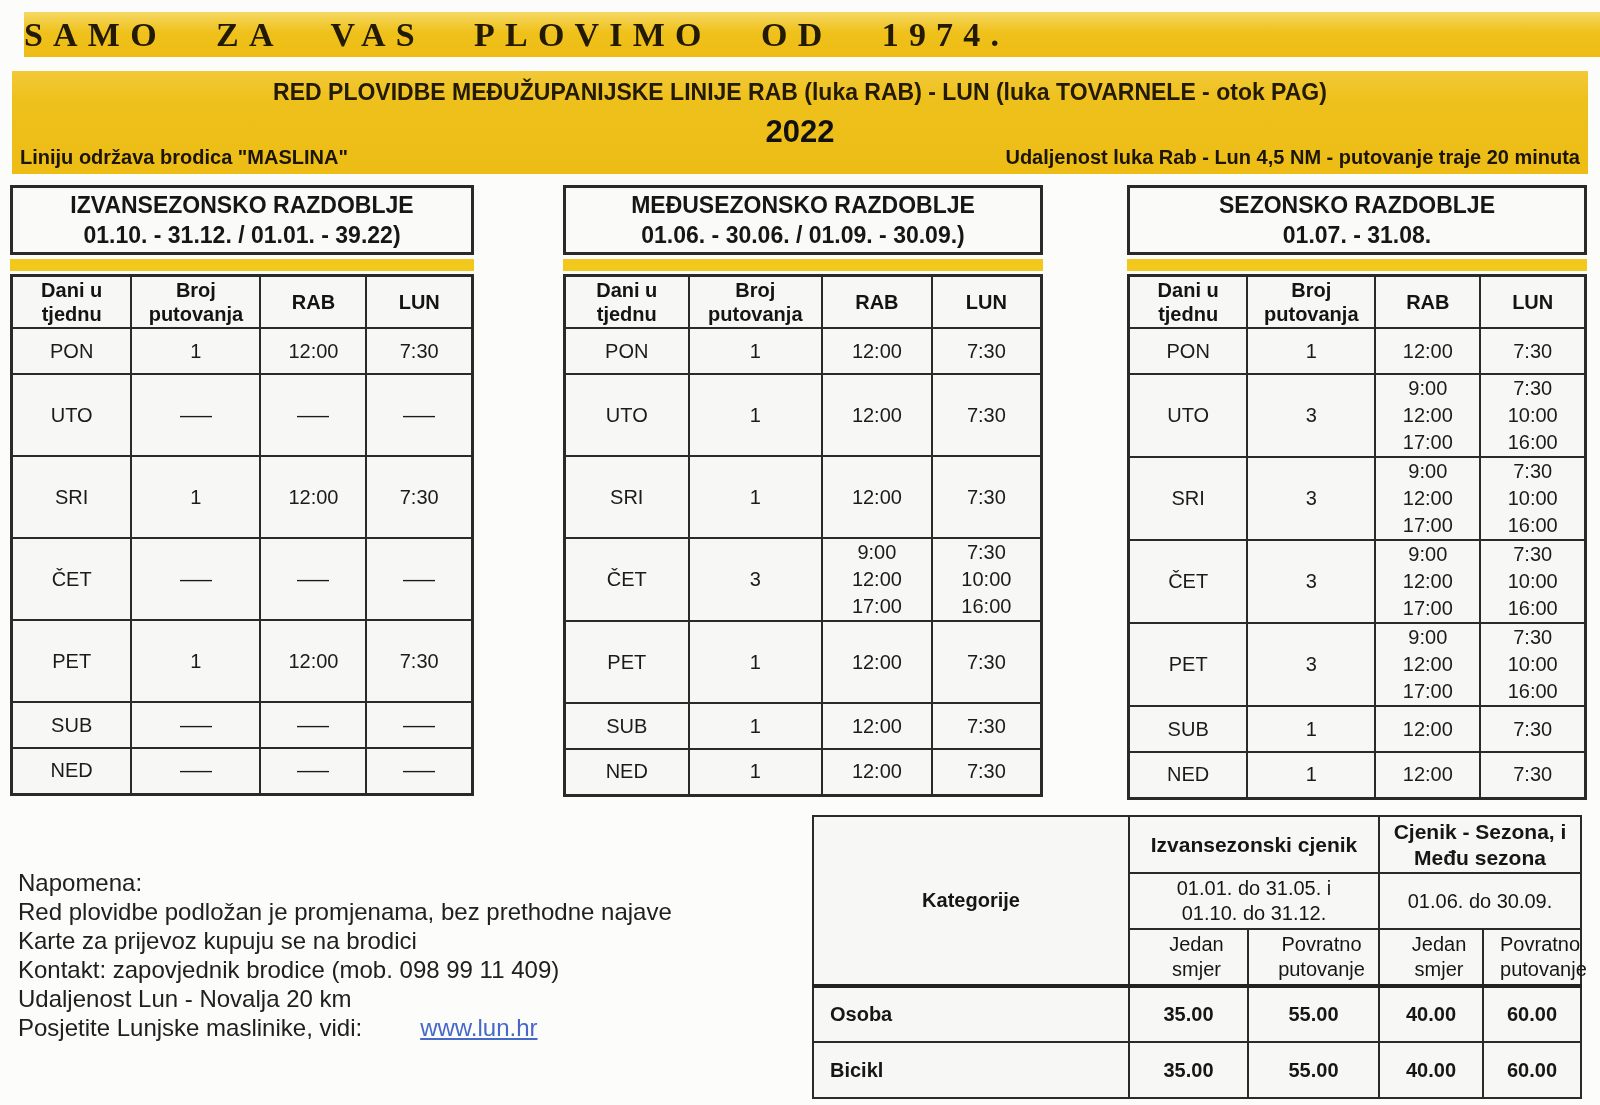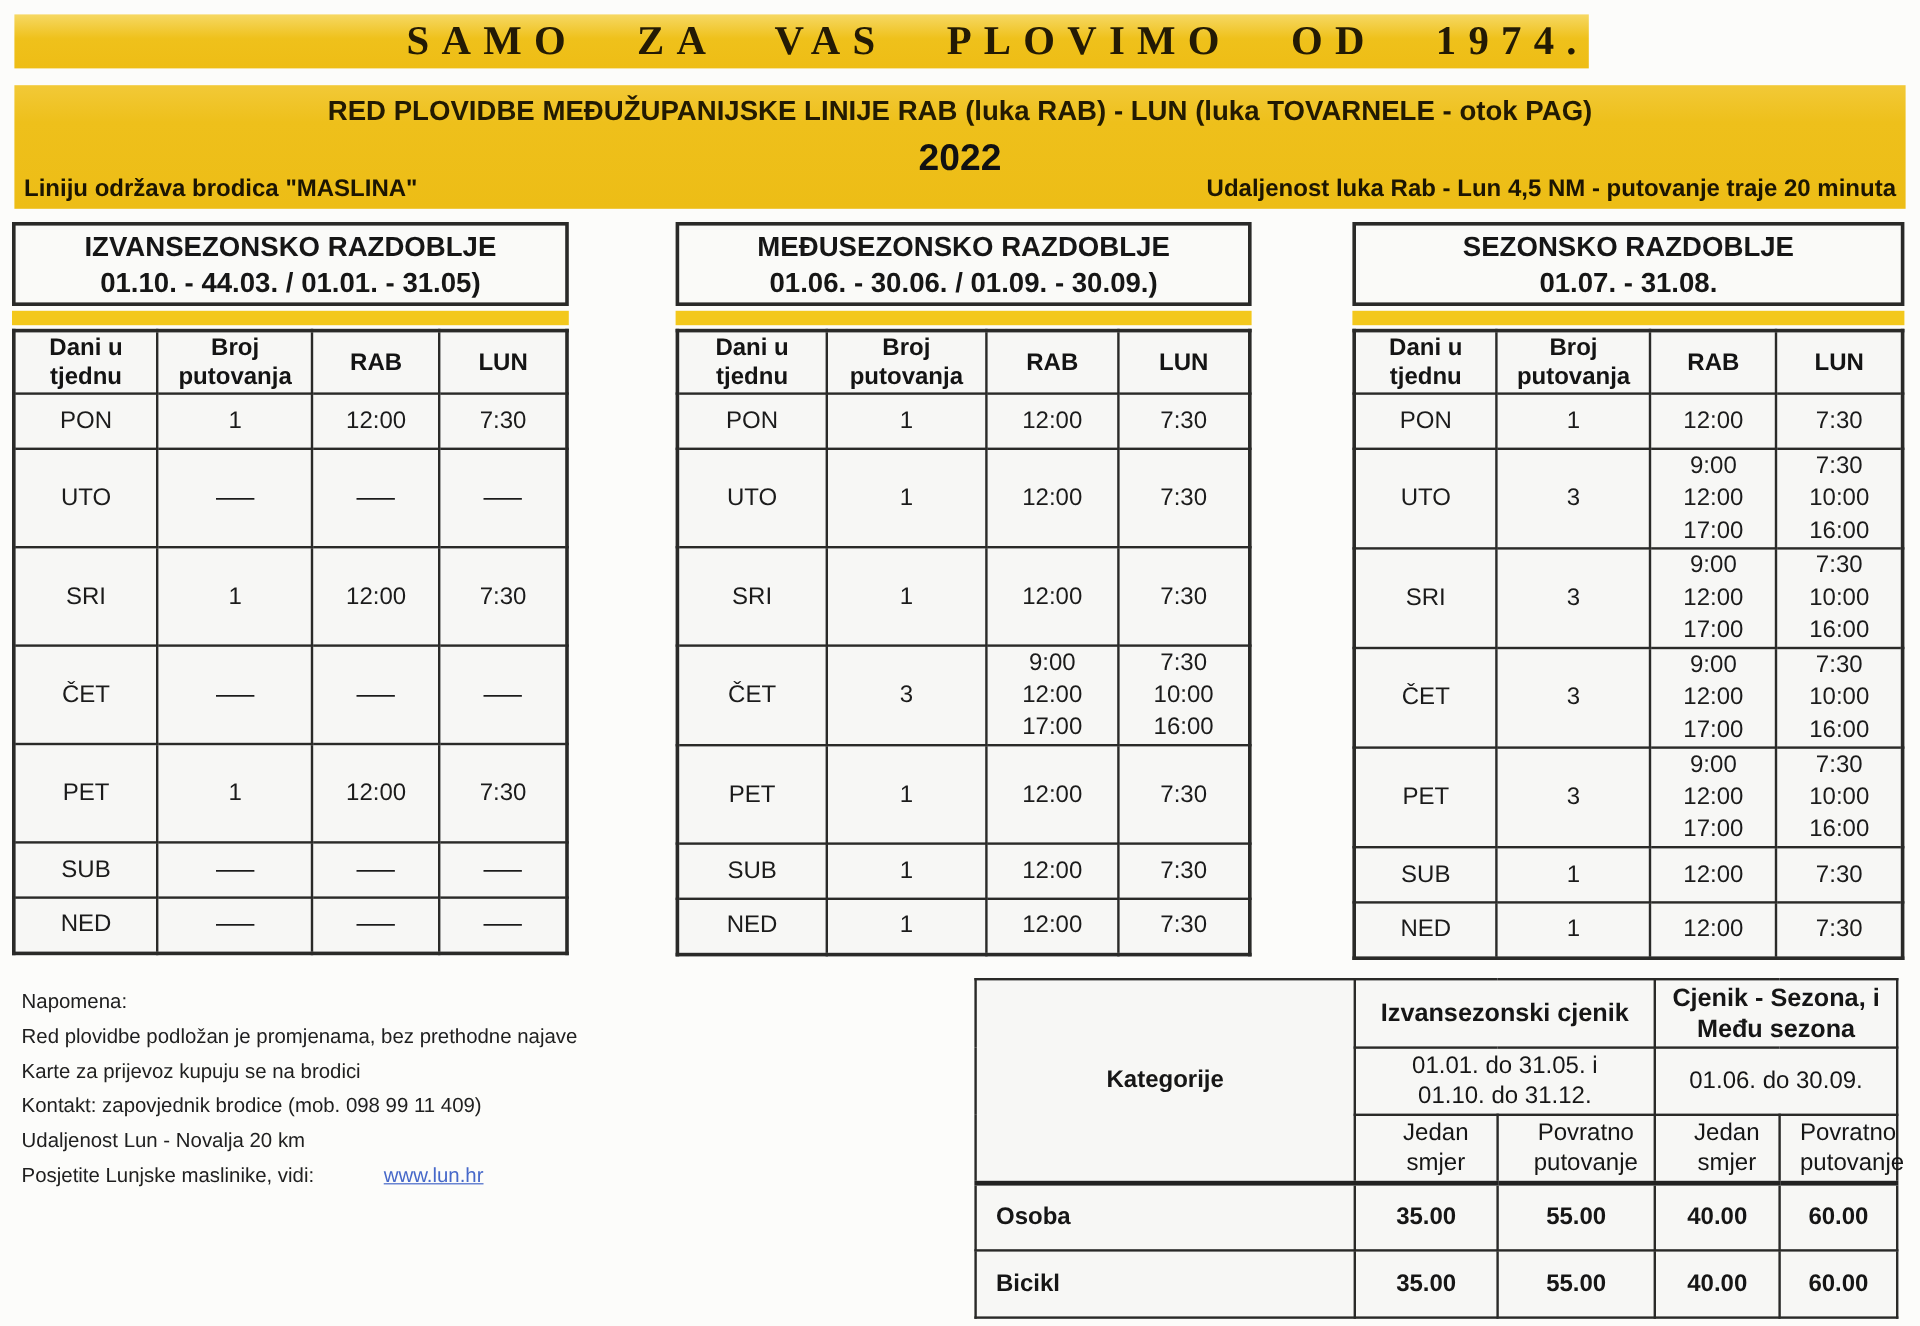--- a/index.html
+++ b/index.html
@@ -5,23 +5,23 @@
   html,body{margin:0;padding:0;}
   body{
     width:1600px;height:1105px;position:relative;
     background:#fcfcfa;
     font-family:"Liberation Sans", sans-serif;
     color:#1d1d1b;
     overflow:hidden;
   }
   
   .banner1{
-    position:absolute;left:12px;top:12px;width:1312px;height:45px;
+    position:absolute;left:24px;top:12px;width:1576px;height:45px;
     background:linear-gradient(180deg,#f6d863 0%,#efc11b 45%,#eebd15 100%);
-    display:flex;align-items:center;justify-content:flex-end;
+    display:flex;align-items:center;justify-content:flex-start;
   }
   .banner1 .t{
     font-family:"Liberation Serif", serif;
     font-weight:bold;font-size:34px;color:#231a04;
     letter-spacing:0.30em;word-spacing:0.9em;white-space:nowrap;
   }
   .banner2{
     position:absolute;left:12px;top:71px;width:1576px;height:103px;
     background:linear-gradient(180deg,#f2c937 0%,#eec01b 30%,#edbd16 100%);
   }
@@ -55,22 +55,22 @@
   table.sched-tbl{border:3px solid #2a2a28;}
   table.sched-tbl th{
     font-weight:bold;font-size:20px;line-height:24px;height:50px;color:#141414;
   }
   table.sched-tbl td{font-size:20px;line-height:27px;color:#1b1b1b;}
   tr.row-short{height:46px;}
   tr.row-tall{height:82px;}
   .dash{display:inline-block;transform:scaleX(1.6);}
   
   .notes{
-    position:absolute;left:18px;top:820px;
-    font-size:17px;line-height:29px;color:#202020;
+    position:absolute;left:18px;top:868px;
+    font-size:24px;line-height:29px;color:#202020;
   }
   .notes a{color:#4668c9;text-decoration:underline;margin-left:58px;}
   
   table.price{
     position:absolute;left:812px;top:815px;width:768px;
     border-collapse:collapse;background:#f7f7f5;table-layout:fixed;
     border:2px solid #2a2a28;
   }
   table.price td{
     border:2px solid #2a2a28;text-align:center;vertical-align:middle;
@@ -102,21 +102,21 @@
   <div class="year">2022</div>
   <div class="bottomrow">
     <span>Liniju održava brodica "MASLINA"</span>
     <span>Udaljenost luka Rab - Lun 4,5 NM - putovanje traje 20 minuta</span>
   </div>
 </div>
 
 <div class="sched" style="left:10px;width:464px;">
   <div class="sched-head">
     <div>IZVANSEZONSKO RAZDOBLJE</div>
-    <div>01.10. - 44.03. / 01.01. - 31.05)</div>
+    <div>01.10. - 31.12. / 01.01. - 39.22)</div>
   </div>
   <div class="strip"></div>
   <table class="sched-tbl">
     <colgroup>
         <col style="width:26%">
         <col style="width:28%">
         <col style="width:23%">
         <col style="width:23%">
       </colgroup>
     <thead>

